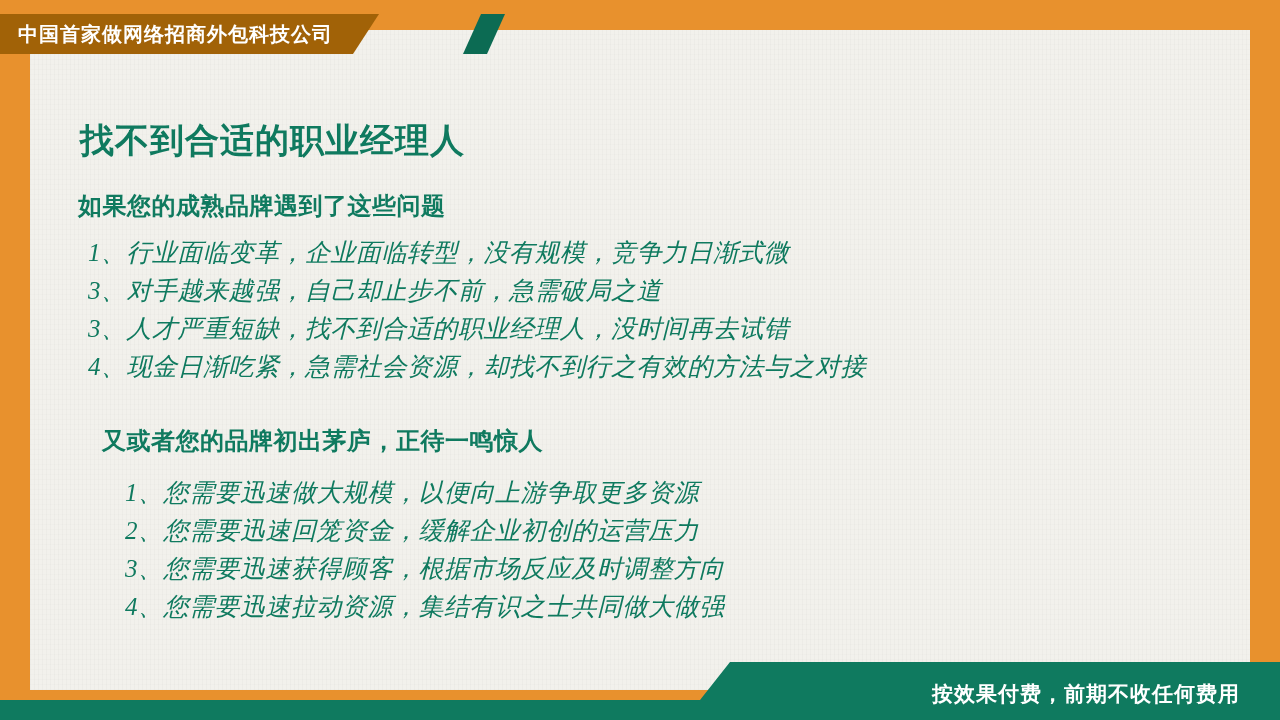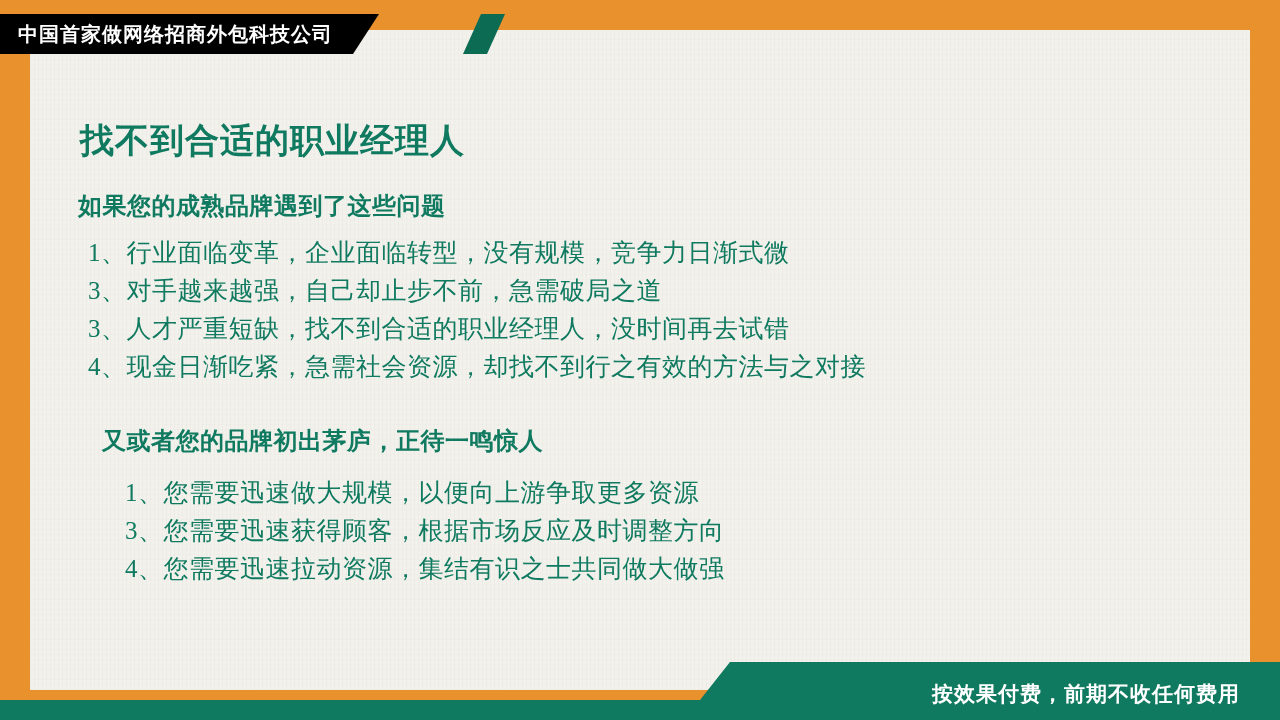--- a/index.html
+++ b/index.html
@@ -31,21 +31,21 @@
     background-image:
       repeating-linear-gradient(90deg, rgba(0,0,0,0.018) 0px, rgba(0,0,0,0.018) 1px, rgba(255,255,255,0) 1px, rgba(255,255,255,0) 4px),
       repeating-linear-gradient(0deg, rgba(0,0,0,0.012) 0px, rgba(0,0,0,0.012) 1px, rgba(255,255,255,0) 1px, rgba(255,255,255,0) 5px);
   }
   
   .ribbon {
     position: absolute;
     left: 0;
     top: 14px;
     height: 40px;
-    background: #000000;
+    background: #a16207;
     color: #FFFFFF;
     display: flex;
     align-items: center;
     padding-left: 18px;
     padding-right: 46px;
     font-size: 20px;
     font-weight: bold;
     letter-spacing: 1px;
     -webkit-clip-path: polygon(0 0, 100% 0, calc(100% - 26px) 100%, 0 100%);
     clip-path: polygon(0 0, 100% 0, calc(100% - 26px) 100%, 0 100%);
@@ -84,21 +84,21 @@
   .list {
     position: absolute;
     color: #0F7A5F;
     font-family: "Liberation Serif", serif;
     font-size: 25px;
     line-height: 38px;
     letter-spacing: 0.5px;
   }
   .list.one { left: 88px; top: 234px; }
   .list.two { left: 88px; top: 474px; margin-left: 37px; }
-  .list div { white-space: nowrap; }
+  .list div { white-space: nowrap; font-style: italic; }
 
   
   .bottom-bar {
     position: absolute;
     left: 0;
     bottom: 0;
     width: 1280px;
     height: 58px;
     background: #0F7A5F;
     -webkit-clip-path: polygon(0 38px, 700px 38px, 730px 0, 1280px 0, 1280px 58px, 0 58px);
@@ -133,20 +133,21 @@
   <div class="list one">
     <div>1、行业面临变革，企业面临转型，没有规模，竞争力日渐式微</div>
     <div>3、对手越来越强，自己却止步不前，急需破局之道</div>
     <div>3、人才严重短缺，找不到合适的职业经理人，没时间再去试错</div>
     <div>4、现金日渐吃紧，急需社会资源，却找不到行之有效的方法与之对接</div>
   </div>
 
   <div class="section-head two">又或者您的品牌初出茅庐，正待一鸣惊人</div>
   <div class="list two">
     <div>1、您需要迅速做大规模，以便向上游争取更多资源</div>
+    <div>2、您需要迅速回笼资金，缓解企业初创的运营压力</div>
     <div>3、您需要迅速获得顾客，根据市场反应及时调整方向</div>
     <div>4、您需要迅速拉动资源，集结有识之士共同做大做强</div>
   </div>
 
   <div class="bottom-bar"></div>
   <div class="bottom-text">按效果付费，前期不收任何费用</div>
 
 </div>
 
 </body></html>

